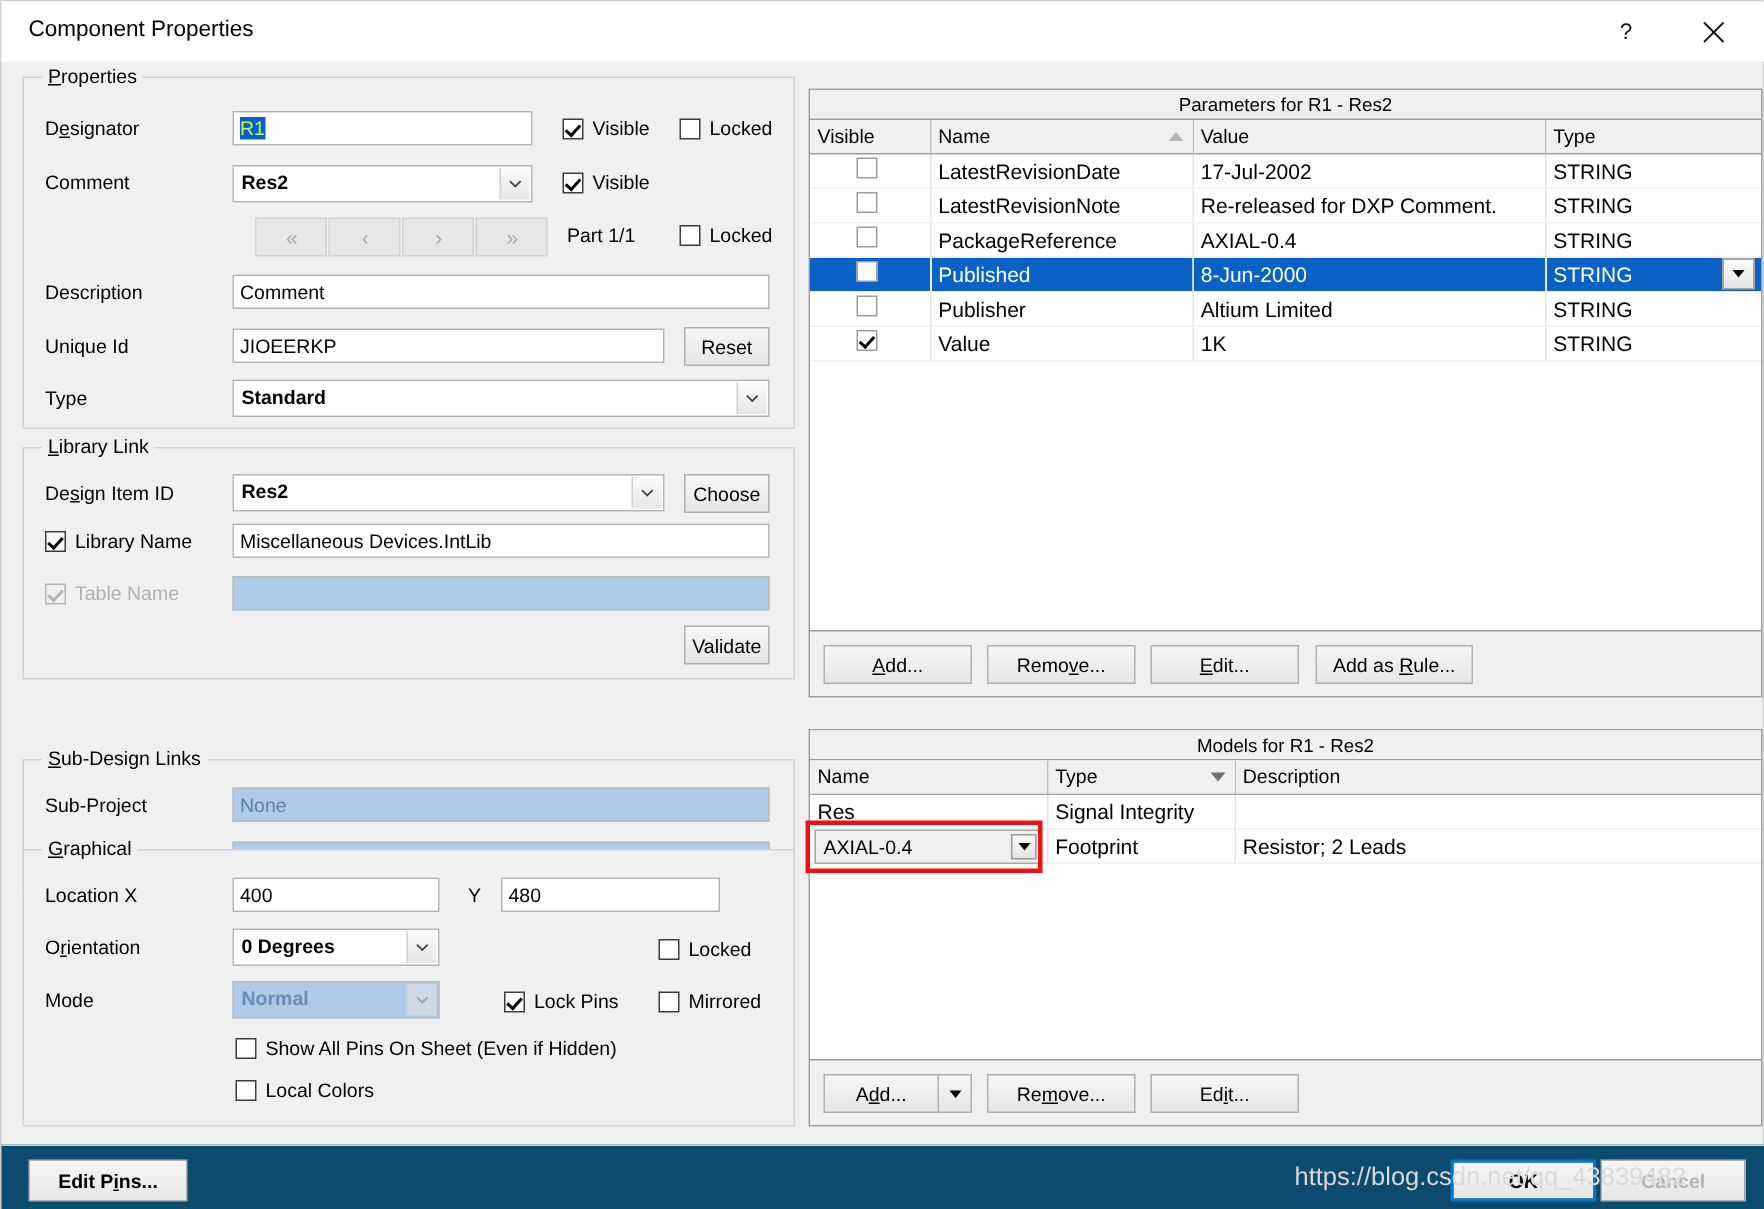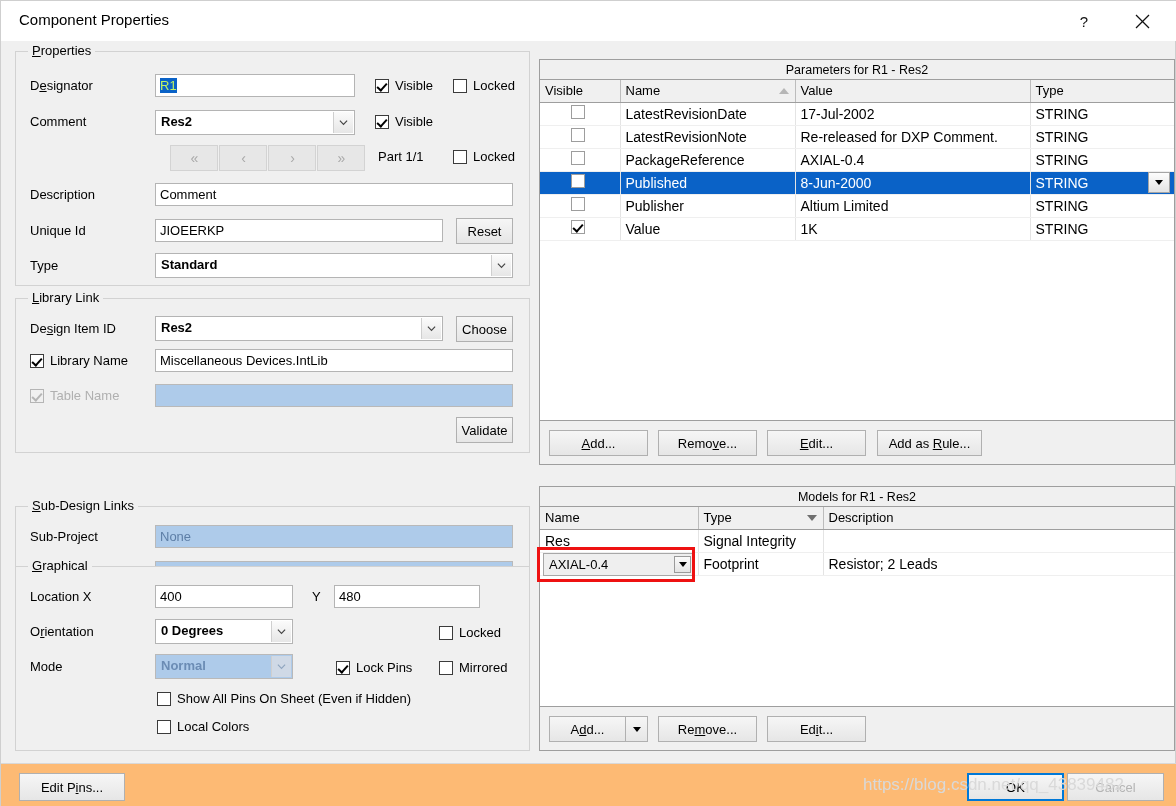--- a/index.html
+++ b/index.html
@@ -193,21 +193,21 @@
     background: linear-gradient(#fbfbfb,#e4e4e4); border:1px solid #9a9a9a;
     display:flex; align-items:center; justify-content:center;
   }
   .redbox {
     position: absolute; border: 3px solid #ee1111; pointer-events:none;
   }
 
   
   .footer {
     position: absolute; left: 0; top: 762px; width: 1176px; height: 44px;
-    background: #fdba74; border-top: 1px solid #d8d8d8;
+    background: #0c4a6e; border-top: 1px solid #d8d8d8; font-weight: bold;
   }
   .watermark {
     position: absolute; left: 862px; top: 774px;
     font-size: 17px; color: #d9d9d9; letter-spacing: 0px;
     white-space: nowrap; user-select:none;
   }
   .tri-down { width:0;height:0;border-left:4px solid transparent;border-right:4px solid transparent;border-top:5px solid #000; }
 </style>
 </head>
 <body>

